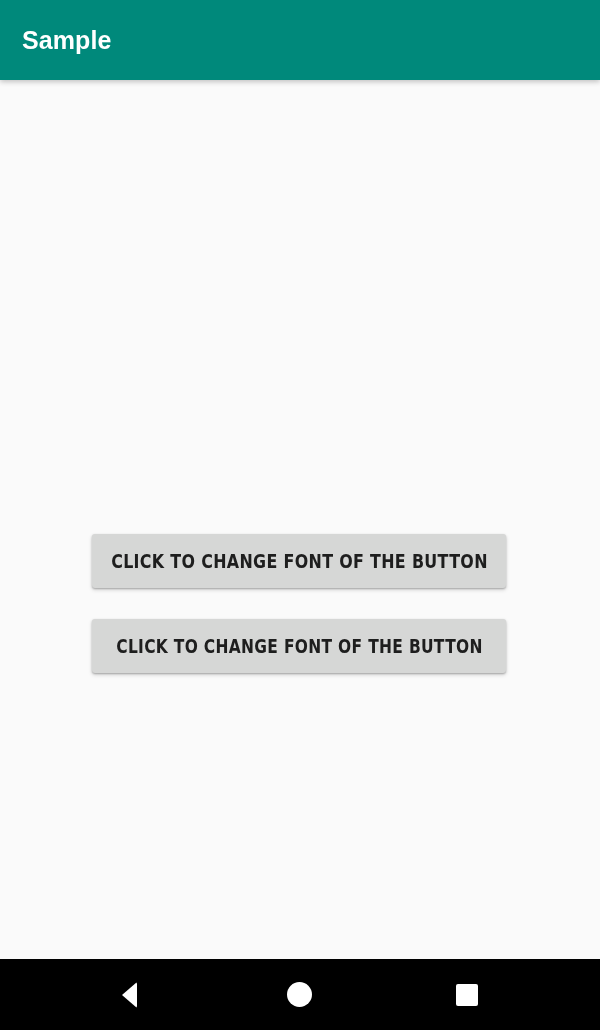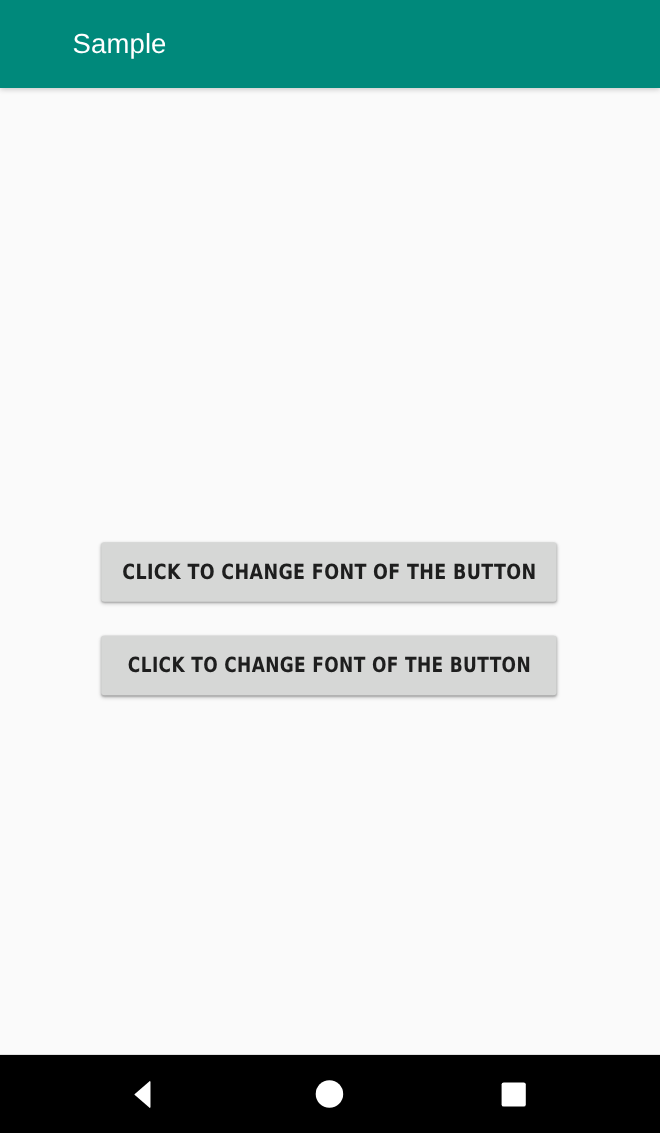--- a/index.html
+++ b/index.html
@@ -34,24 +34,23 @@
     z-index: 5;
   }
   .appbar-title {
     position: absolute;
     left: 22px;
     top: 0;
     height: 80px;
     line-height: 80px;
     color: #FFFFFF;
     font-size: 25px;
-    font-weight: 400;
+    font-weight: 700;
     letter-spacing: 0.1px;
     white-space: nowrap;
-    margin-left: 44px;
   }
 
   
   .content {
     position: absolute;
     left: 0;
     top: 80px;
     width: 600px;
     height: 879px;
     background: #FAFAFA;
@@ -67,20 +66,21 @@
     border-radius: 3px;
     color: #1E1E1E;
     text-align: center;
     padding: 0;
     cursor: pointer;
     box-shadow: 0 1px 2px rgba(0,0,0,0.26),
                 0 2px 4px rgba(0,0,0,0.14);
     display: flex;
     align-items: center;
     justify-content: center;
+    margin-top: 41px;
   }
   .btn-label {
     font-size: 19px;
     font-weight: 700;
     letter-spacing: 0.35px;
     white-space: nowrap;
     line-height: 1;
     color: #1E1E1E;
   }
   

